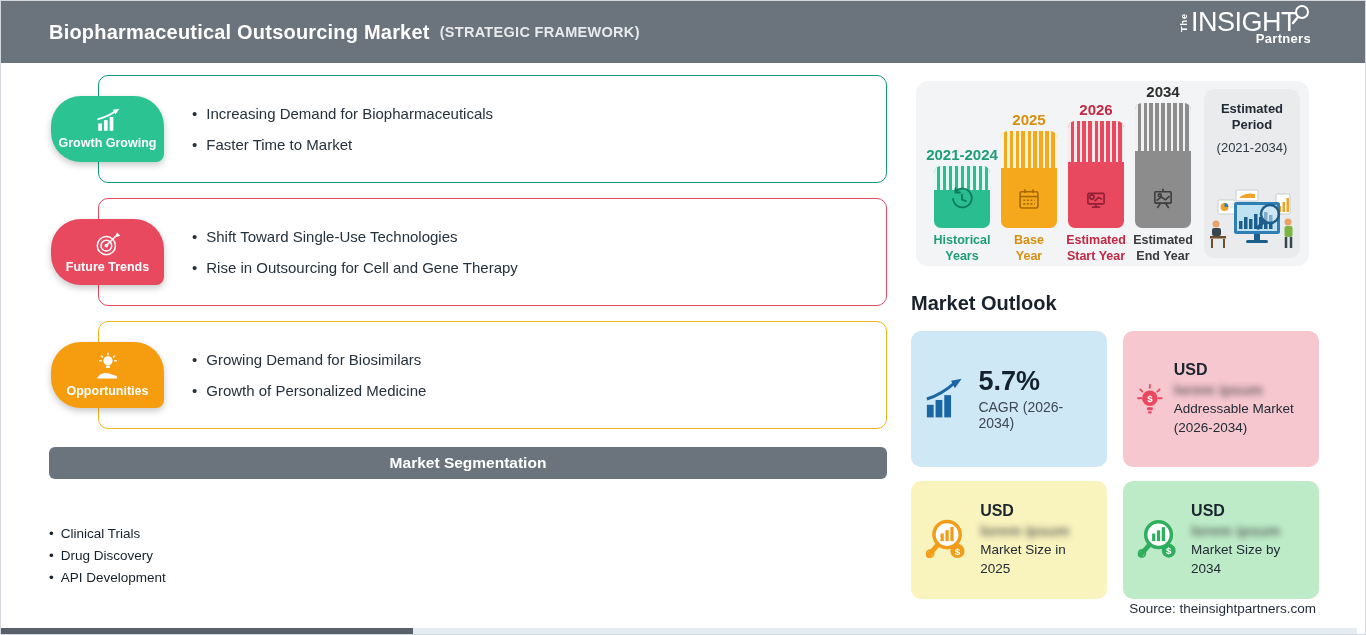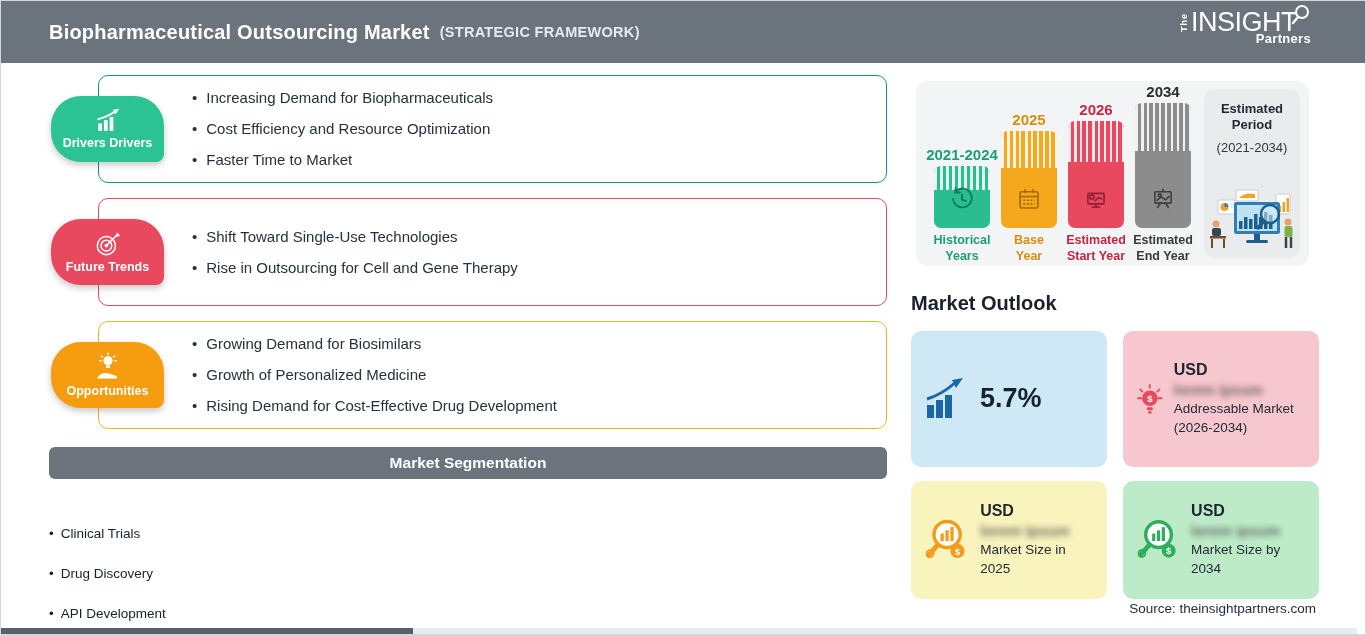--- a/index.html
+++ b/index.html
@@ -39,21 +39,21 @@
   .badge-1 { top:218px; background:#e8495f; }
   .badge-2 { top:341px; background:#f59d0e; }
 
   
   .seg-bar { position:absolute; left:48px; top:446px; width:838px; height:32px; background:#6b737c;
              border-radius:6px; display:flex; align-items:center; justify-content:center; }
   .seg-bar span { color:#fff; font-size:15.5px; font-weight:bold; }
   .seg-chip { position:absolute; left:48px; top:489px; width:264px; height:30px; background:#d9f3fc;
               border-radius:6px; display:flex; align-items:center; justify-content:center; }
   .seg-chip span { color:#1c2b36; font-size:15px; font-weight:bold; }
-  .seg-list { position:absolute; left:48px; top:525px; display:flex; flex-direction:column; gap:25px; }
+  .seg-list { position:absolute; left:48px; top:525px; display:flex; flex-direction:column; gap:7px; }
   .seg-list li { list-style:none; font-size:13.5px; color:#16212b; }
   .seg-list li::before { content:"•"; margin-right:7px; }
 
   
   .timeline { position:absolute; left:915px; top:80px; width:393px; height:185px;
               background:#f3f4f5; border-radius:12px; }
   .tbar { position:absolute; bottom:38px; width:56px; border-radius:7px; }
   .tbar::before { content:""; position:absolute; top:0; left:0; right:0; height:38%;
                   border-radius:7px 7px 0 0;
                   background:repeating-linear-gradient(90deg, rgba(255,255,255,.88) 0 2.5px, transparent 2.5px 6px); }
@@ -112,53 +112,51 @@
           <circle cx="13" cy="8" r="6" fill="none" stroke="#fff" stroke-width="2"></circle>
           <line x1="9" y1="13" x2="4" y2="19" stroke="#fff" stroke-width="2.4" stroke-linecap="round"></line>
         </svg>
       </div>
       <span class="logo-partners">Partners</span>
     </div>
   </div>
 
   <ul class="fw-box box-0">
     <li>Increasing Demand for Biopharmaceuticals</li>
-    <li>Cost Efficiency and Resource Optimization</li>
     <li>Faster Time to Market</li>
   </ul>
   <div class="badge badge-0">
     <svg width="34" height="26" viewBox="0 0 40 32">
       <rect x="8" y="19" width="4.6" height="9" fill="#fff"></rect>
       <rect x="15" y="15" width="4.6" height="13" fill="#fff"></rect>
       <rect x="22" y="11" width="4.6" height="17" fill="#fff"></rect>
       <path d="M7 14 C 15 12, 22 9, 29 4" stroke="#fff" stroke-width="2.2" fill="none"></path>
       <polygon points="29,8 34,1 26,2" fill="#fff"></polygon>
     </svg>
-    <span class="badge-label">Drivers Drivers</span>
+    <span class="badge-label">Growth Growing</span>
   </div>
 
   <ul class="fw-box box-1">
     <li>Shift Toward Single-Use Technologies</li>
     <li>Rise in Outsourcing for Cell and Gene Therapy</li>
   </ul>
   <div class="badge badge-1">
     <svg width="30" height="28" viewBox="0 0 36 34">
       <circle cx="16" cy="19" r="11" fill="none" stroke="#fff" stroke-width="1.8"></circle>
       <circle cx="16" cy="19" r="6.5" fill="none" stroke="#fff" stroke-width="1.8"></circle>
       <circle cx="16" cy="19" r="2.2" fill="#fff"></circle>
       <line x1="16" y1="19" x2="27" y2="8" stroke="#fff" stroke-width="1.8"></line>
       <polygon points="26,9 33,7 29,3" fill="#fff"></polygon>
     </svg>
     <span class="badge-label">Future Trends</span>
   </div>
 
   <ul class="fw-box box-2">
     <li>Growing Demand for Biosimilars</li>
     <li>Growth of Personalized Medicine</li>
-    <li>Rising Demand for Cost-Effective Drug Development</li>
   </ul>
   <div class="badge badge-2">
     <svg width="32" height="30" viewBox="0 0 36 34">
       <circle cx="18" cy="10" r="5.2" fill="#fff"></circle>
       <rect x="15.6" y="15.4" width="4.8" height="2.6" rx="1" fill="#fff"></rect>
       <line x1="18" y1="1.5" x2="18" y2="3.2" stroke="#fff" stroke-width="1.6" stroke-linecap="round"></line>
       <line x1="10.5" y1="4.5" x2="11.8" y2="5.8" stroke="#fff" stroke-width="1.6" stroke-linecap="round"></line>
       <line x1="25.5" y1="4.5" x2="24.2" y2="5.8" stroke="#fff" stroke-width="1.6" stroke-linecap="round"></line>
       <line x1="8.5" y1="10" x2="10.3" y2="10" stroke="#fff" stroke-width="1.6" stroke-linecap="round"></line>
       <line x1="27.5" y1="10" x2="25.7" y2="10" stroke="#fff" stroke-width="1.6" stroke-linecap="round"></line>
@@ -273,20 +271,21 @@
   <div class="card card-a">
     <svg width="48" height="44" viewBox="0 0 48 44">
       <rect x="4" y="28" width="7" height="13" fill="#1b67a5"></rect>
       <rect x="13" y="23" width="7" height="18" fill="#1b67a5"></rect>
       <rect x="22" y="18" width="7" height="23" fill="#1b67a5"></rect>
       <path d="M4 22 C 14 19, 24 13, 33 5" stroke="#1b67a5" stroke-width="3" fill="none"></path>
       <polygon points="33,11 40,1 29,3" fill="#1b67a5"></polygon>
     </svg>
     <div class="card-col">
       <span class="card-value-big">5.7%</span>
+      <span class="card-sub">CAGR (2026-2034)</span>
     </div>
   </div>
 
   <div class="card card-b">
     <svg width="44" height="48" viewBox="0 0 40 44">
       <line x1="20" y1="3" x2="20" y2="7" stroke="#e8495f" stroke-width="2.4" stroke-linecap="round"></line>
       <line x1="7" y1="9" x2="10" y2="12" stroke="#e8495f" stroke-width="2.4" stroke-linecap="round"></line>
       <line x1="33" y1="9" x2="30" y2="12" stroke="#e8495f" stroke-width="2.4" stroke-linecap="round"></line>
       <line x1="4" y1="21" x2="8.5" y2="21" stroke="#e8495f" stroke-width="2.4" stroke-linecap="round"></line>
       <line x1="36" y1="21" x2="31.5" y2="21" stroke="#e8495f" stroke-width="2.4" stroke-linecap="round"></line>

